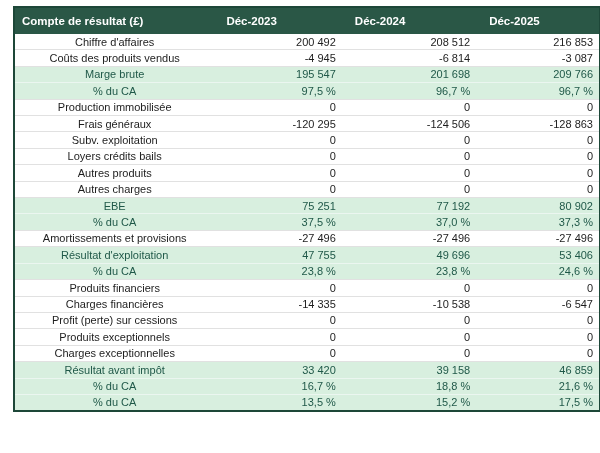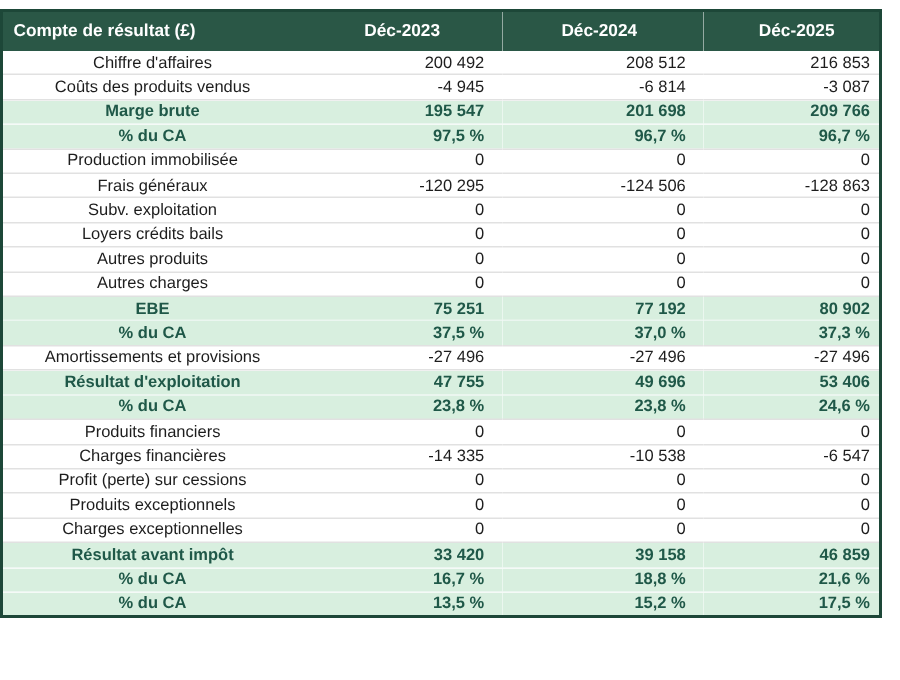--- a/index.html
+++ b/index.html
@@ -9,39 +9,39 @@
   body {
     width: 600px;
     height: 453px;
     background: #ffffff;
     overflow: hidden;
     font-family: "Liberation Sans", "DejaVu Sans", sans-serif;
     position: relative;
   }
   .table-wrap {
     position: absolute;
-    left: 0;
+    left: 13px;
     top: 6px;
     width: 584px;
     border: 2px solid var(--border-color, #1d4738);
     background: #ffffff;
   }
   table {
     border-collapse: collapse;
     width: 100%;
     table-layout: fixed;
   }
   thead th {
     background: var(--header-bg, #2a5746);
     color: var(--header-text, #ffffff);
     font-weight: 700;
     font-size: 11.5px;
     line-height: 14px;
     padding: 6px 12px 6px 7px;
-    text-align: center;
+    text-align: left;
     white-space: nowrap;
     overflow: hidden;
   }
   thead th.label {
     text-align: left;
   }
   thead th:last-child {
     padding-right: 0;
   }
   tbody td {
@@ -60,21 +60,21 @@
   }
   tbody td:last-child {
     padding-right: 6px;
   }
   tbody tr:first-child td {
     border-top: none;
   }
   tbody tr.hl td {
     background: var(--highlight-bg, #d8efdf);
     color: var(--highlight-text, #1f5848);
-    font-weight: 700;
+    font-weight: 400;
   }
   tbody tr.hl + tr.hl td {
     border-top-color: #ebf6f0;
   }
 </style>
 </head>
 <body>
 
 <div class="table-wrap">
   <table>

